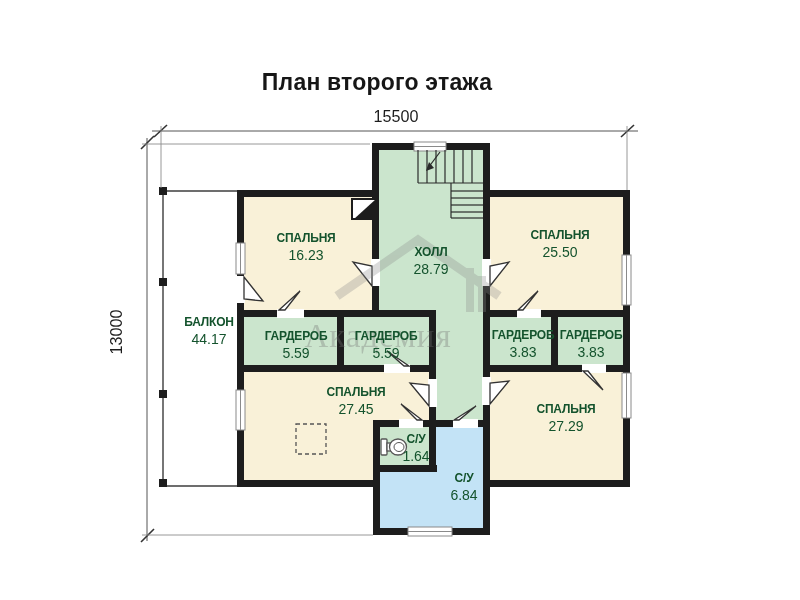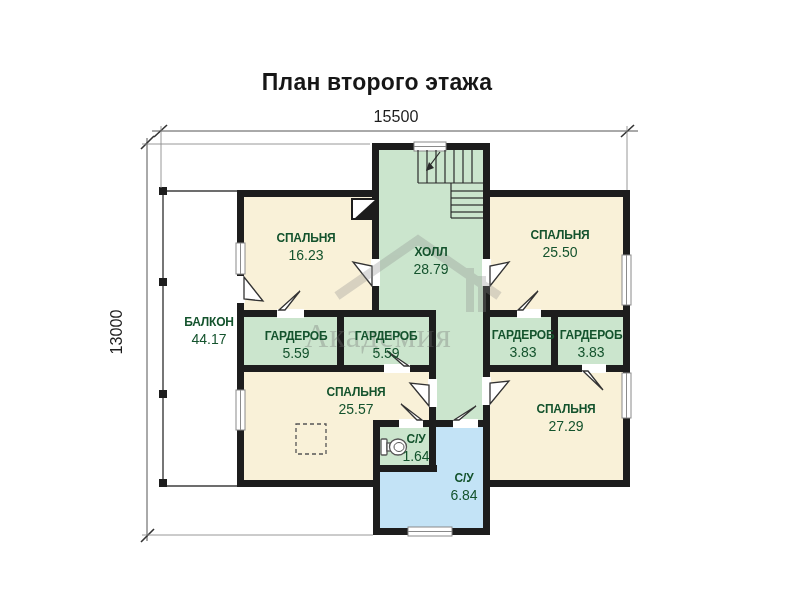--- a/index.html
+++ b/index.html
@@ -225,21 +225,21 @@
   <div class="plan-label" style="left:523px;top:343px;">
     <div class="room-name">ГАРДЕРОБ</div>
     <div class="room-area">3.83</div>
   </div>
   <div class="plan-label" style="left:591px;top:343px;">
     <div class="room-name">ГАРДЕРОБ</div>
     <div class="room-area">3.83</div>
   </div>
   <div class="plan-label" style="left:356px;top:400px;">
     <div class="room-name">СПАЛЬНЯ</div>
-    <div class="room-area">25.57</div>
+    <div class="room-area">27.45</div>
   </div>
   <div class="plan-label" style="left:416px;top:447px;">
     <div class="room-name">С/У</div>
     <div class="room-area">1.64</div>
   </div>
   <div class="plan-label" style="left:464px;top:486px;">
     <div class="room-name">С/У</div>
     <div class="room-area">6.84</div>
   </div>
   <div class="plan-label" style="left:566px;top:417px;">

